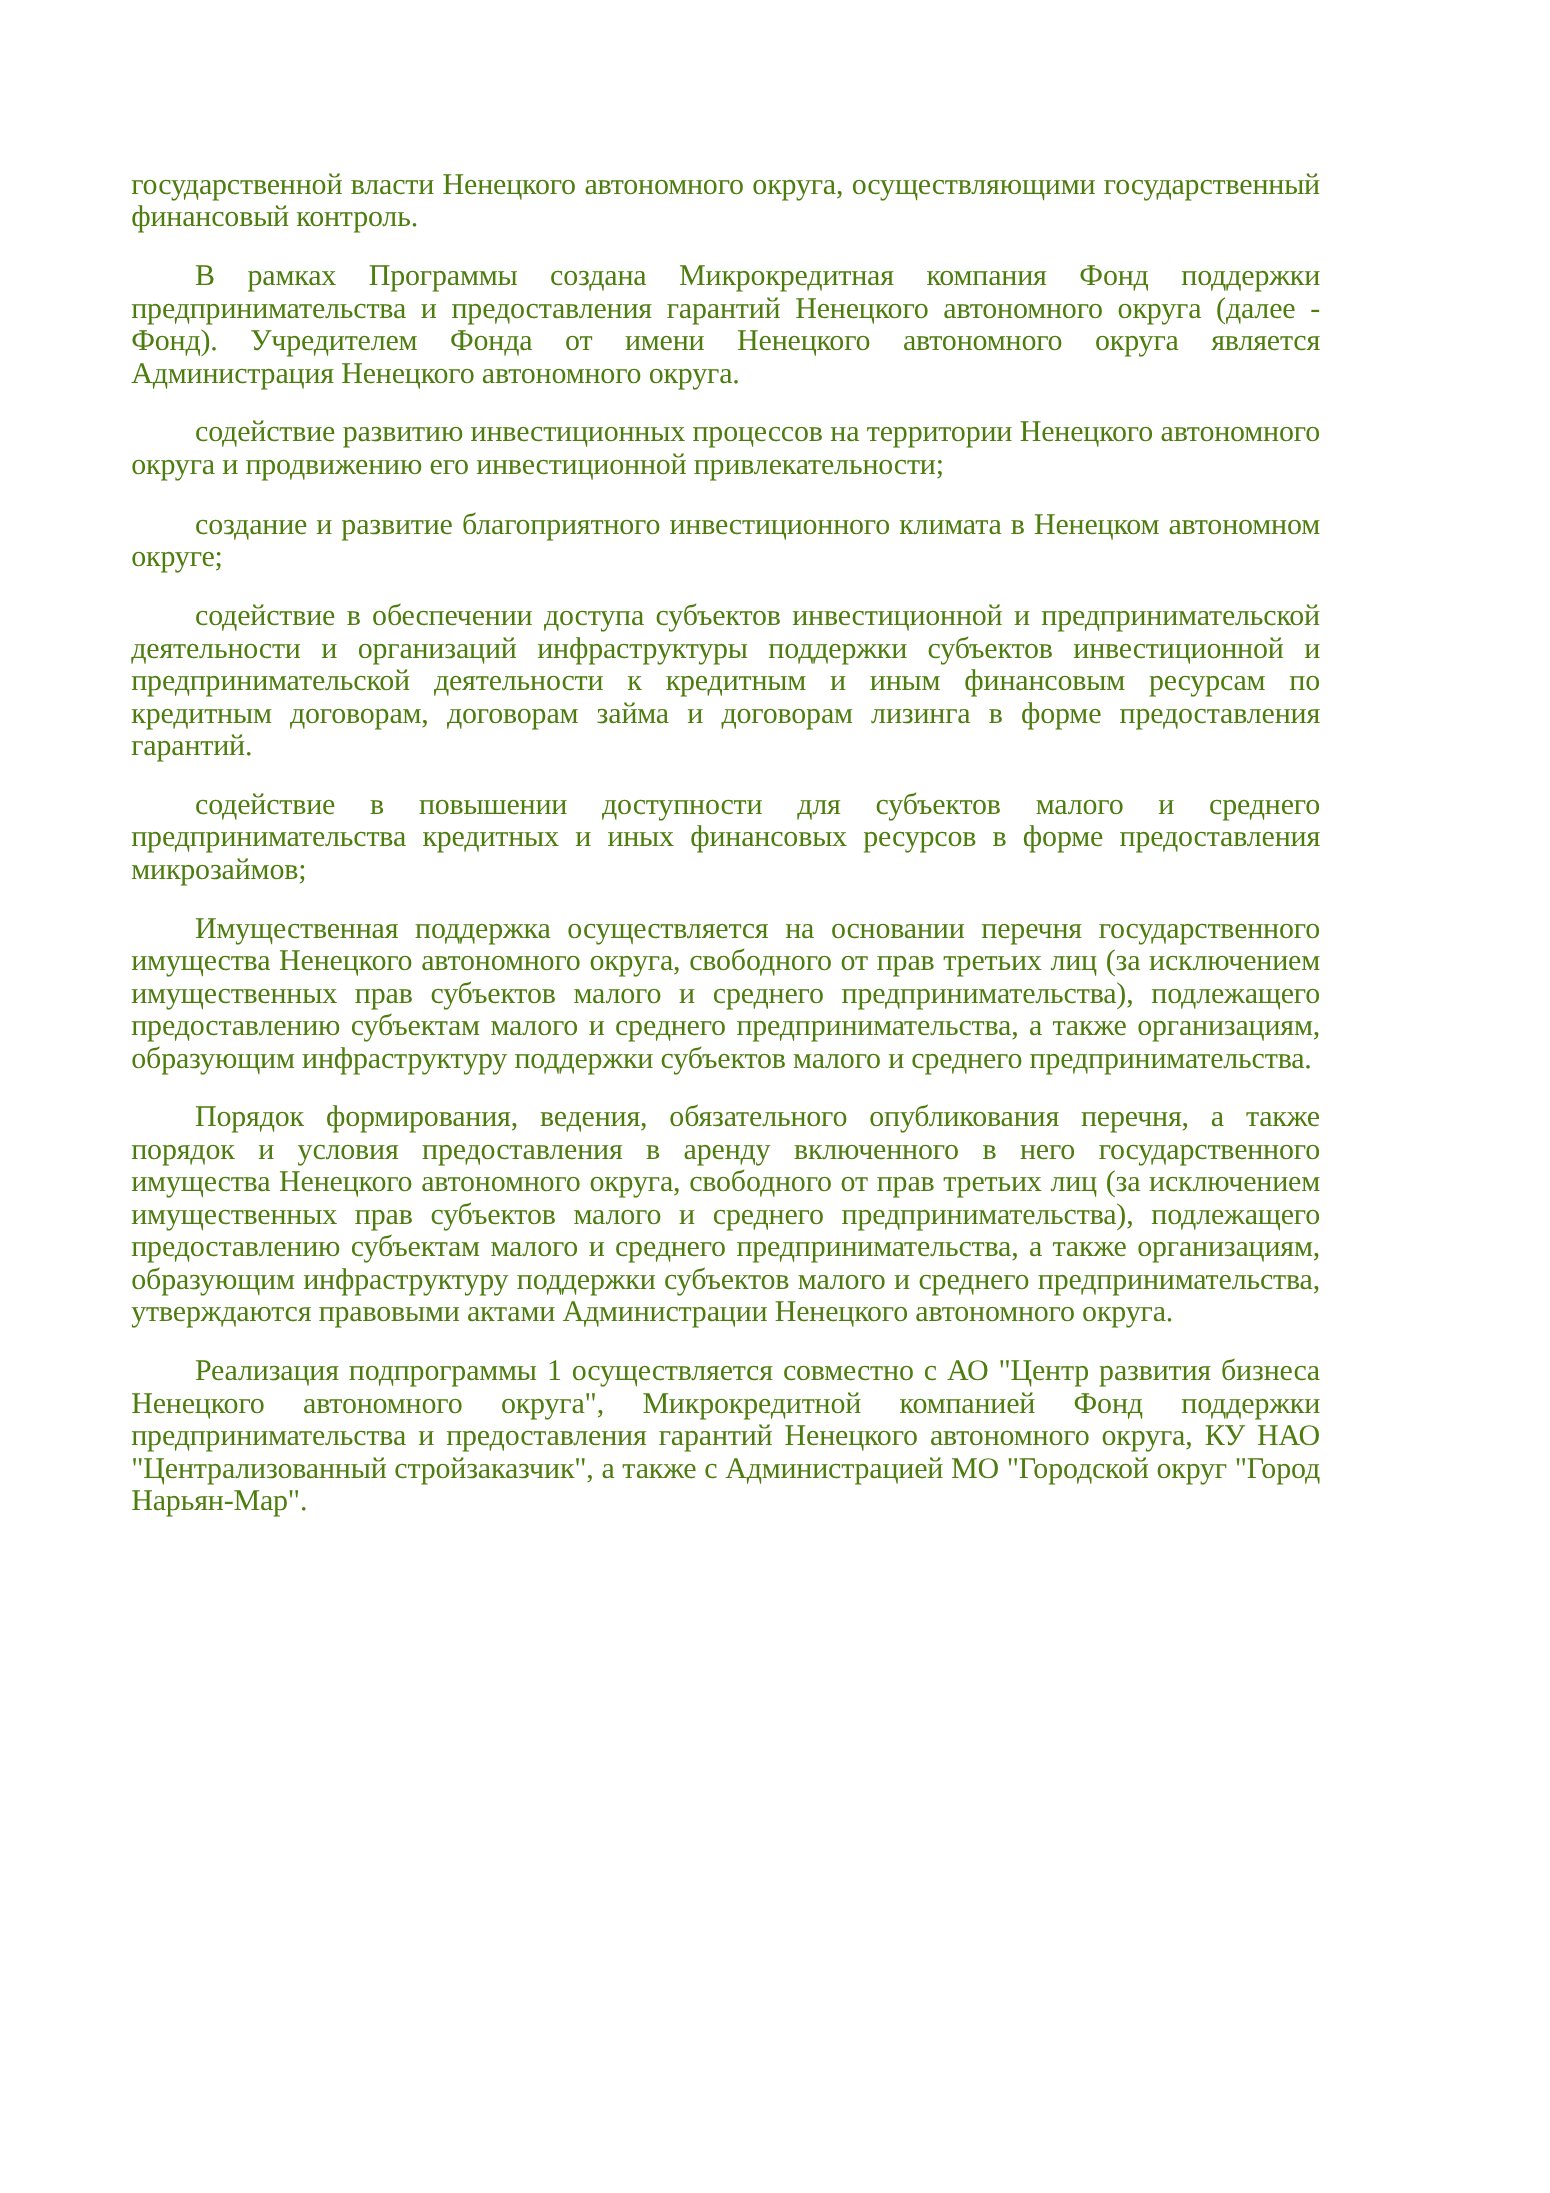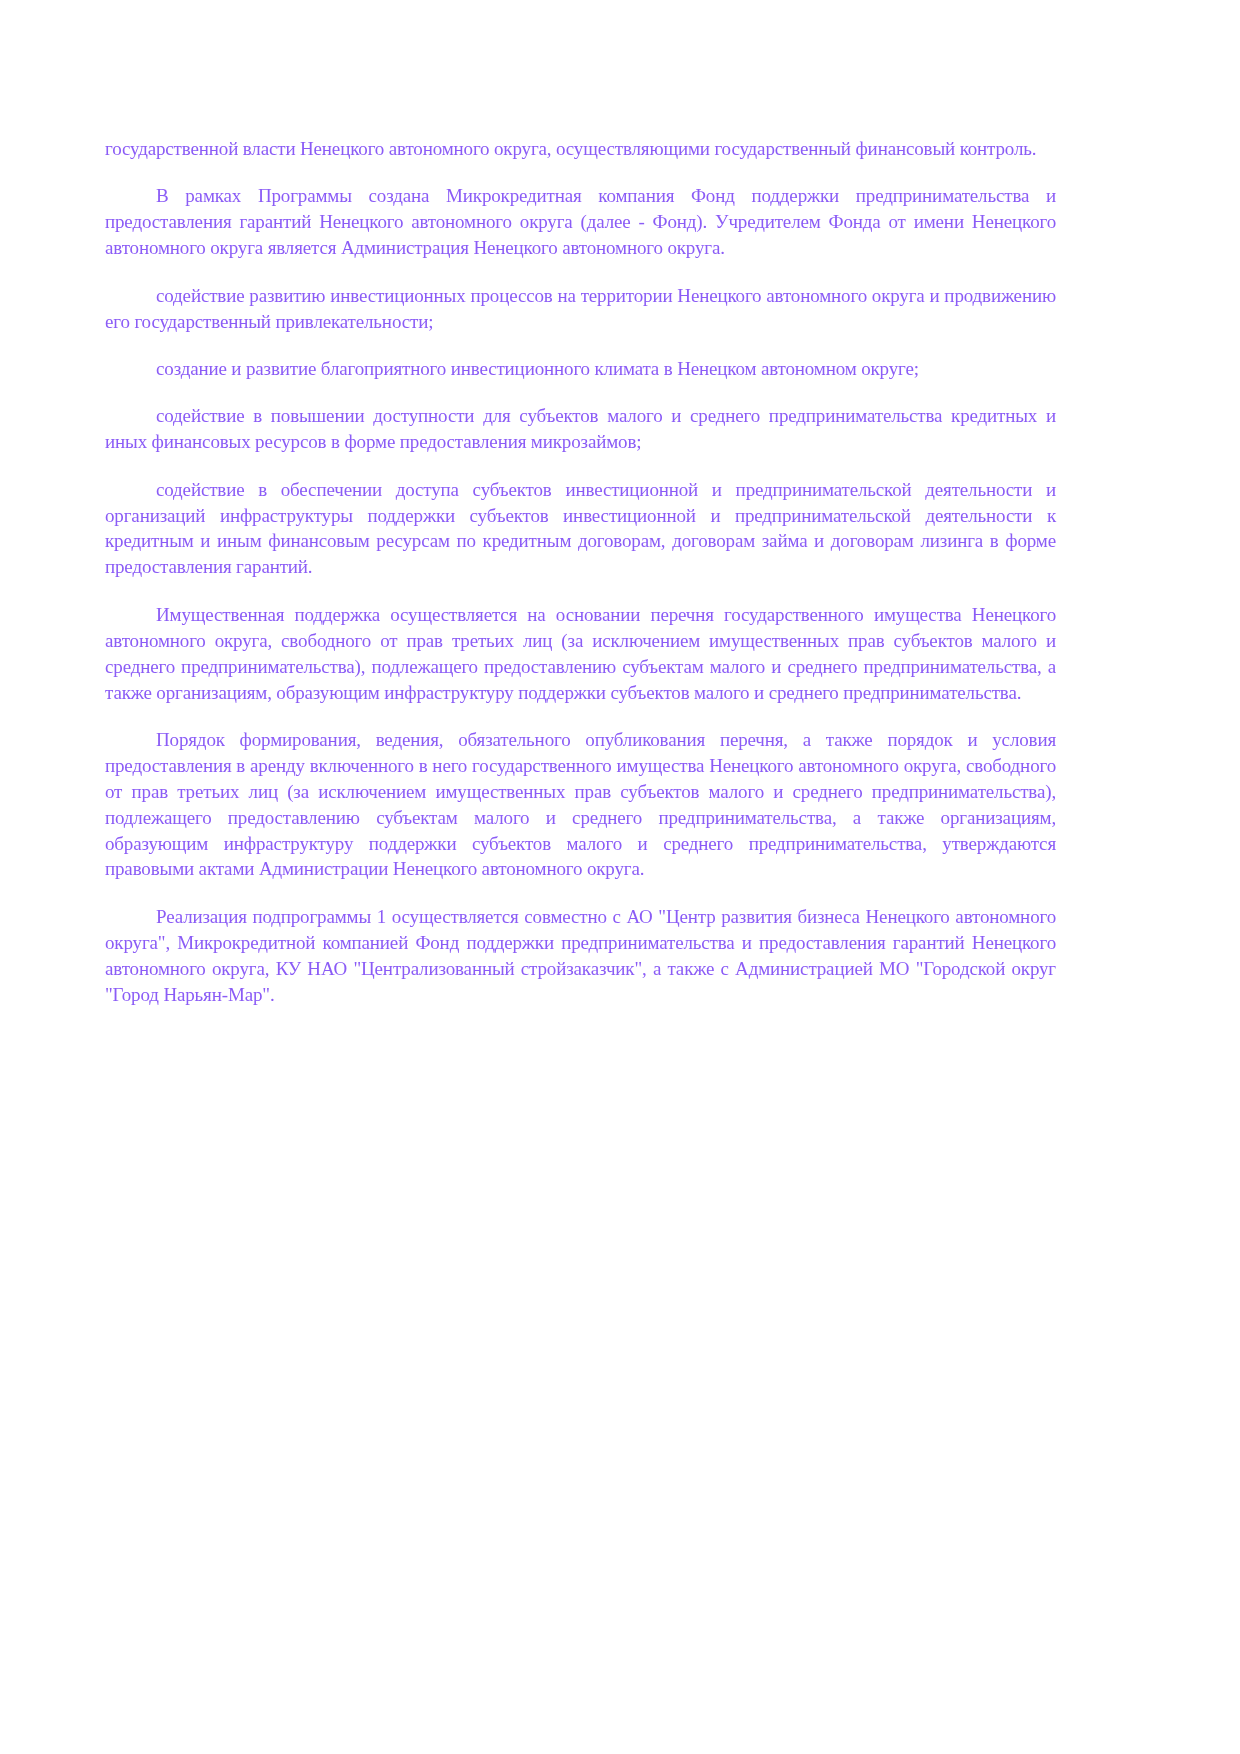--- a/index.html
+++ b/index.html
@@ -3,40 +3,40 @@
 <meta charset="utf-8">
 <style>
   html, body { margin: 0; padding: 0; background: #ffffff; }
   body { width: 1240px; height: 1754px; position: relative; overflow: hidden; }
   .page {
     position: absolute;
     left: 105px;
     top: 136px;
     width: 951px;
     font-family: "Liberation Serif", "DejaVu Serif", serif;
-    font-size: 19px;
+    font-size: 24px;
     line-height: 25.9px;
-    color: #8b5cf6;
+    color: #4d7c0f;
   }
   .para {
     margin: 0 0 21.5px 0;
     text-align: justify;
     text-align-last: left;
     text-indent: 51px;
     letter-spacing: -0.15px;
     word-spacing: 0px;
   }
   .para.noindent { text-indent: 0; }
 </style>
 </head>
 <body>
 
 <div class="page">
   <p class="para noindent">государственной власти Ненецкого автономного округа, осуществляющими государственный финансовый контроль.</p>
   <p class="para">В рамках Программы создана Микрокредитная компания Фонд поддержки предпринимательства и предоставления гарантий Ненецкого автономного округа (далее - Фонд). Учредителем Фонда от имени Ненецкого автономного округа является Администрация Ненецкого автономного округа.</p>
-  <p class="para">содействие развитию инвестиционных процессов на территории Ненецкого автономного округа и продвижению его государственный привлекательности;</p>
+  <p class="para">содействие развитию инвестиционных процессов на территории Ненецкого автономного округа и продвижению его инвестиционной привлекательности;</p>
   <p class="para">создание и развитие благоприятного инвестиционного климата в Ненецком автономном округе;</p>
+  <p class="para">содействие в обеспечении доступа субъектов инвестиционной и предпринимательской деятельности и организаций инфраструктуры поддержки субъектов инвестиционной и предпринимательской деятельности к кредитным и иным финансовым ресурсам по кредитным договорам, договорам займа и договорам лизинга в форме предоставления гарантий.</p>
   <p class="para">содействие в повышении доступности для субъектов малого и среднего предпринимательства кредитных и иных финансовых ресурсов в форме предоставления микрозаймов;</p>
-  <p class="para">содействие в обеспечении доступа субъектов инвестиционной и предпринимательской деятельности и организаций инфраструктуры поддержки субъектов инвестиционной и предпринимательской деятельности к кредитным и иным финансовым ресурсам по кредитным договорам, договорам займа и договорам лизинга в форме предоставления гарантий.</p>
   <p class="para">Имущественная поддержка осуществляется на основании перечня государственного имущества Ненецкого автономного округа, свободного от прав третьих лиц (за исключением имущественных прав субъектов малого и среднего предпринимательства), подлежащего предоставлению субъектам малого и среднего предпринимательства, а также организациям, образующим инфраструктуру поддержки субъектов малого и среднего предпринимательства.</p>
   <p class="para">Порядок формирования, ведения, обязательного опубликования перечня, а также порядок и условия предоставления в аренду включенного в него государственного имущества Ненецкого автономного округа, свободного от прав третьих лиц (за исключением имущественных прав субъектов малого и среднего предпринимательства), подлежащего предоставлению субъектам малого и среднего предпринимательства, а также организациям, образующим инфраструктуру поддержки субъектов малого и среднего предпринимательства, утверждаются правовыми актами Администрации Ненецкого автономного округа.</p>
   <p class="para">Реализация подпрограммы 1 осуществляется совместно с АО "Центр развития бизнеса Ненецкого автономного округа", Микрокредитной компанией Фонд поддержки предпринимательства и предоставления гарантий Ненецкого автономного округа, КУ НАО "Централизованный стройзаказчик", а также с Администрацией МО "Городской округ "Город Нарьян-Мар".</p>
 </div>
 
 </body></html>

